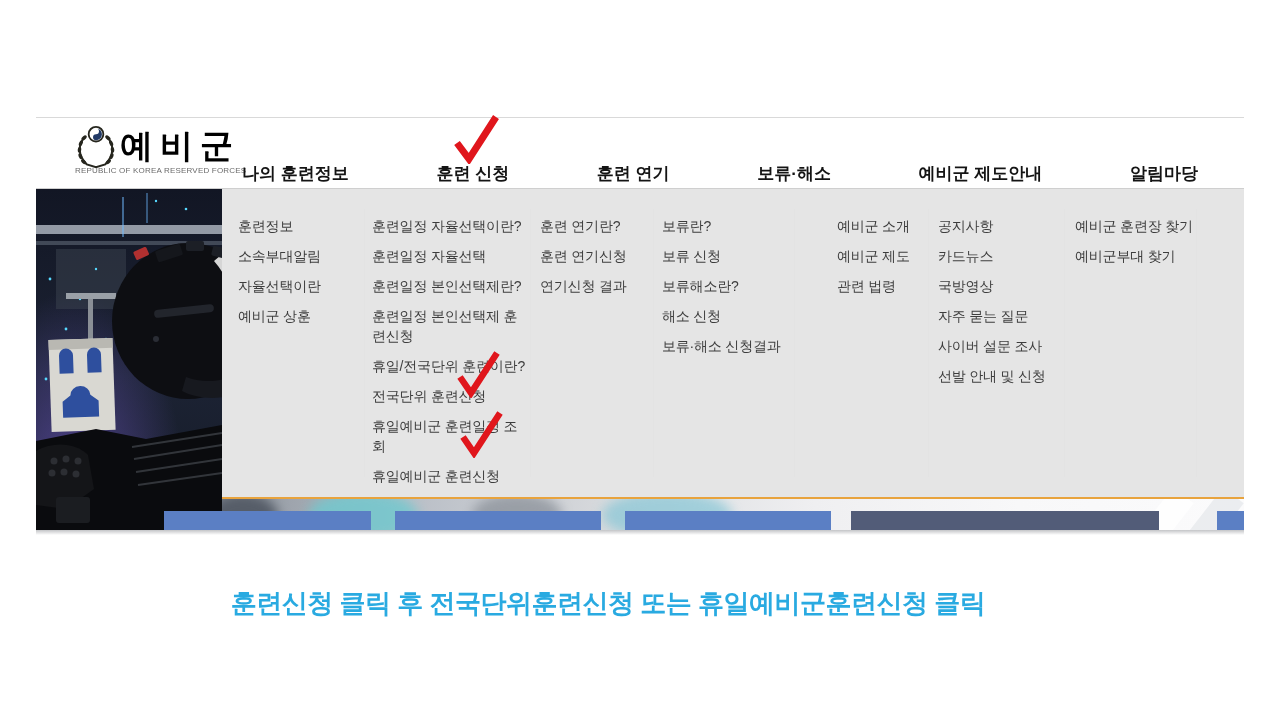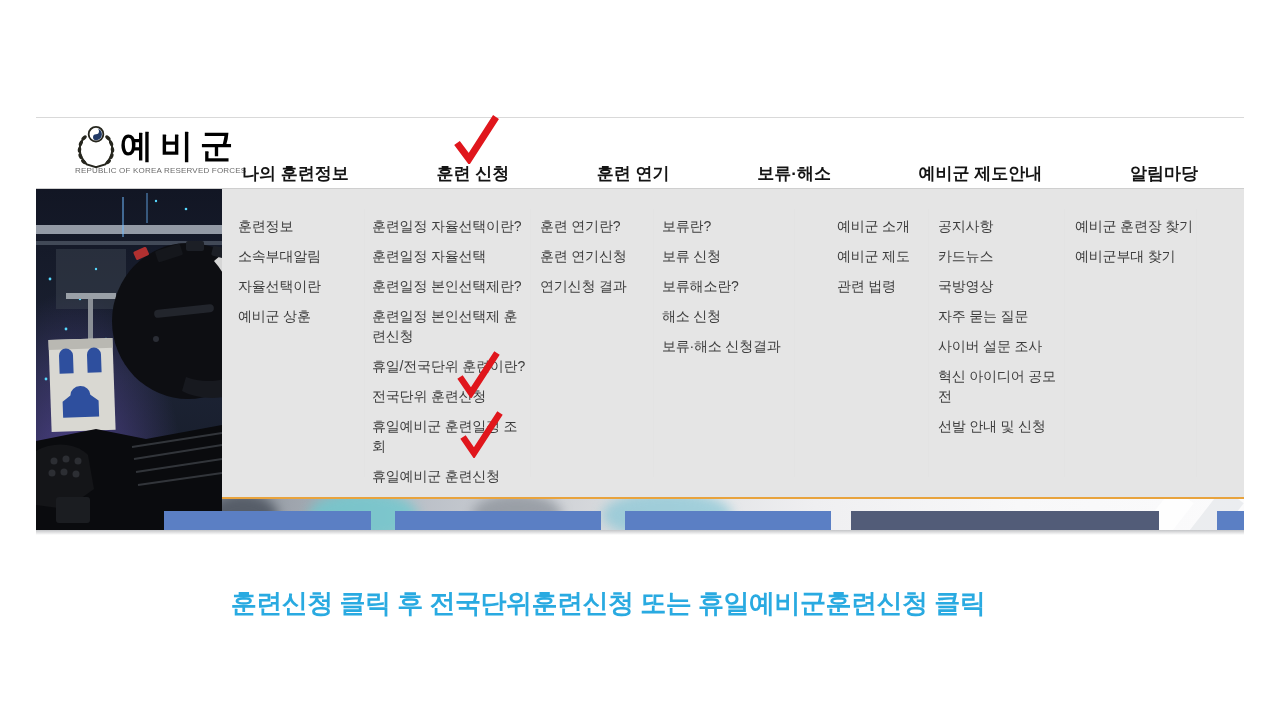--- a/index.html
+++ b/index.html
@@ -200,21 +200,20 @@
           <div class="menu-item">예비군 소개</div>
           <div class="menu-item">예비군 제도</div>
           <div class="menu-item">관련 법령</div>
         </div>
         <div class="menu-col" style="left: 716px; width: 126px;">
           <div class="menu-item">공지사항</div>
           <div class="menu-item">카드뉴스</div>
           <div class="menu-item">국방영상</div>
           <div class="menu-item">자주 묻는 질문</div>
           <div class="menu-item">사이버 설문 조사</div>
-          <div class="menu-item">혁신 아이디어 공모전</div>
           <div class="menu-item">선발 안내 및 신청</div>
         </div>
         <div class="menu-col" style="left: 853px; width: 118px;">
           <div class="menu-item">예비군 훈련장 찾기</div>
           <div class="menu-item">예비군부대 찾기</div>
         </div>
       </div>
   </div>
 
   <div id="strip">

